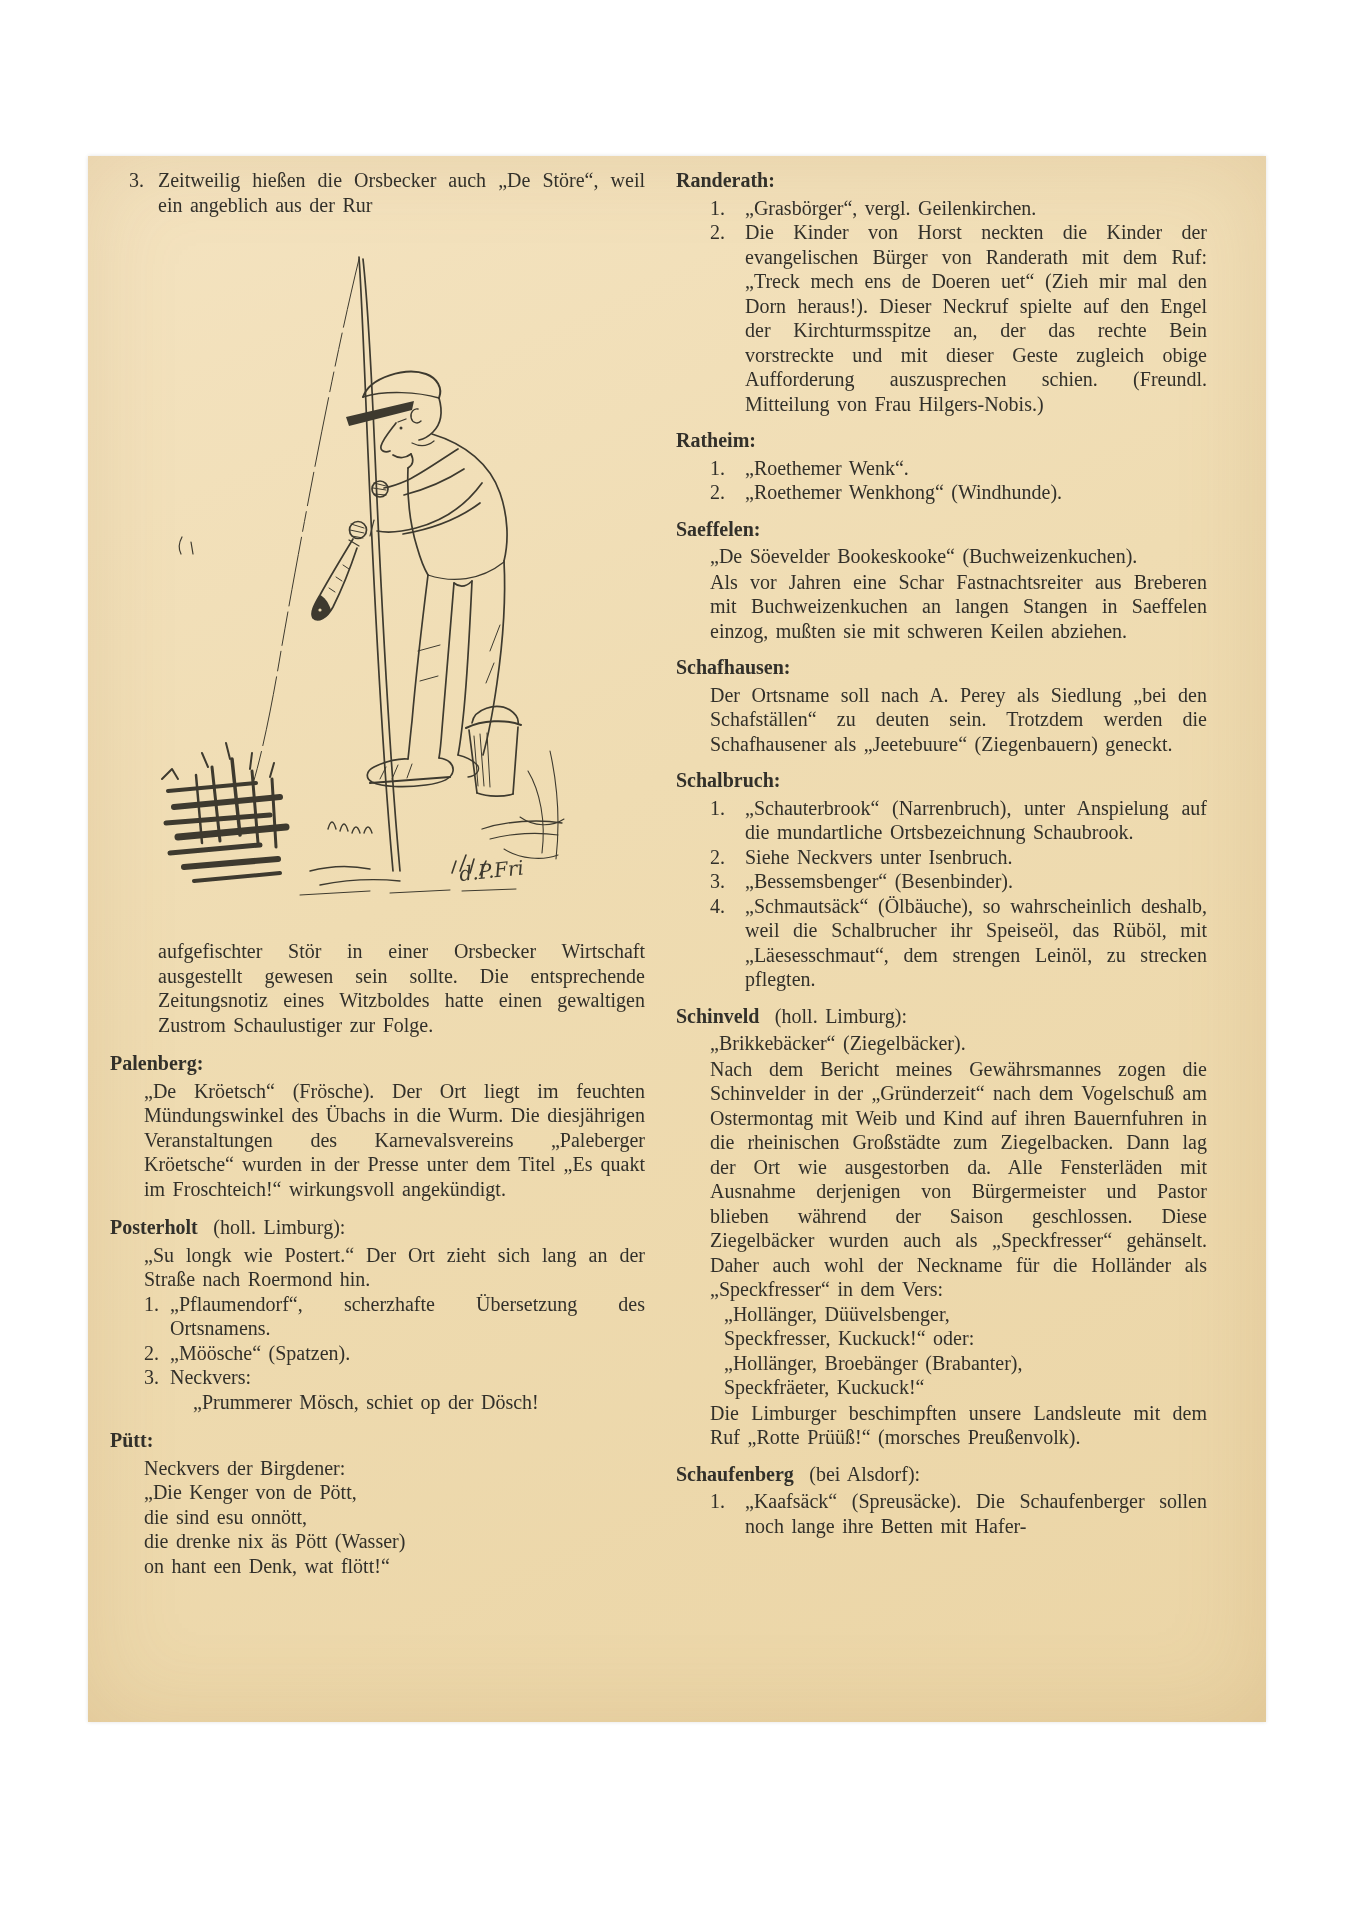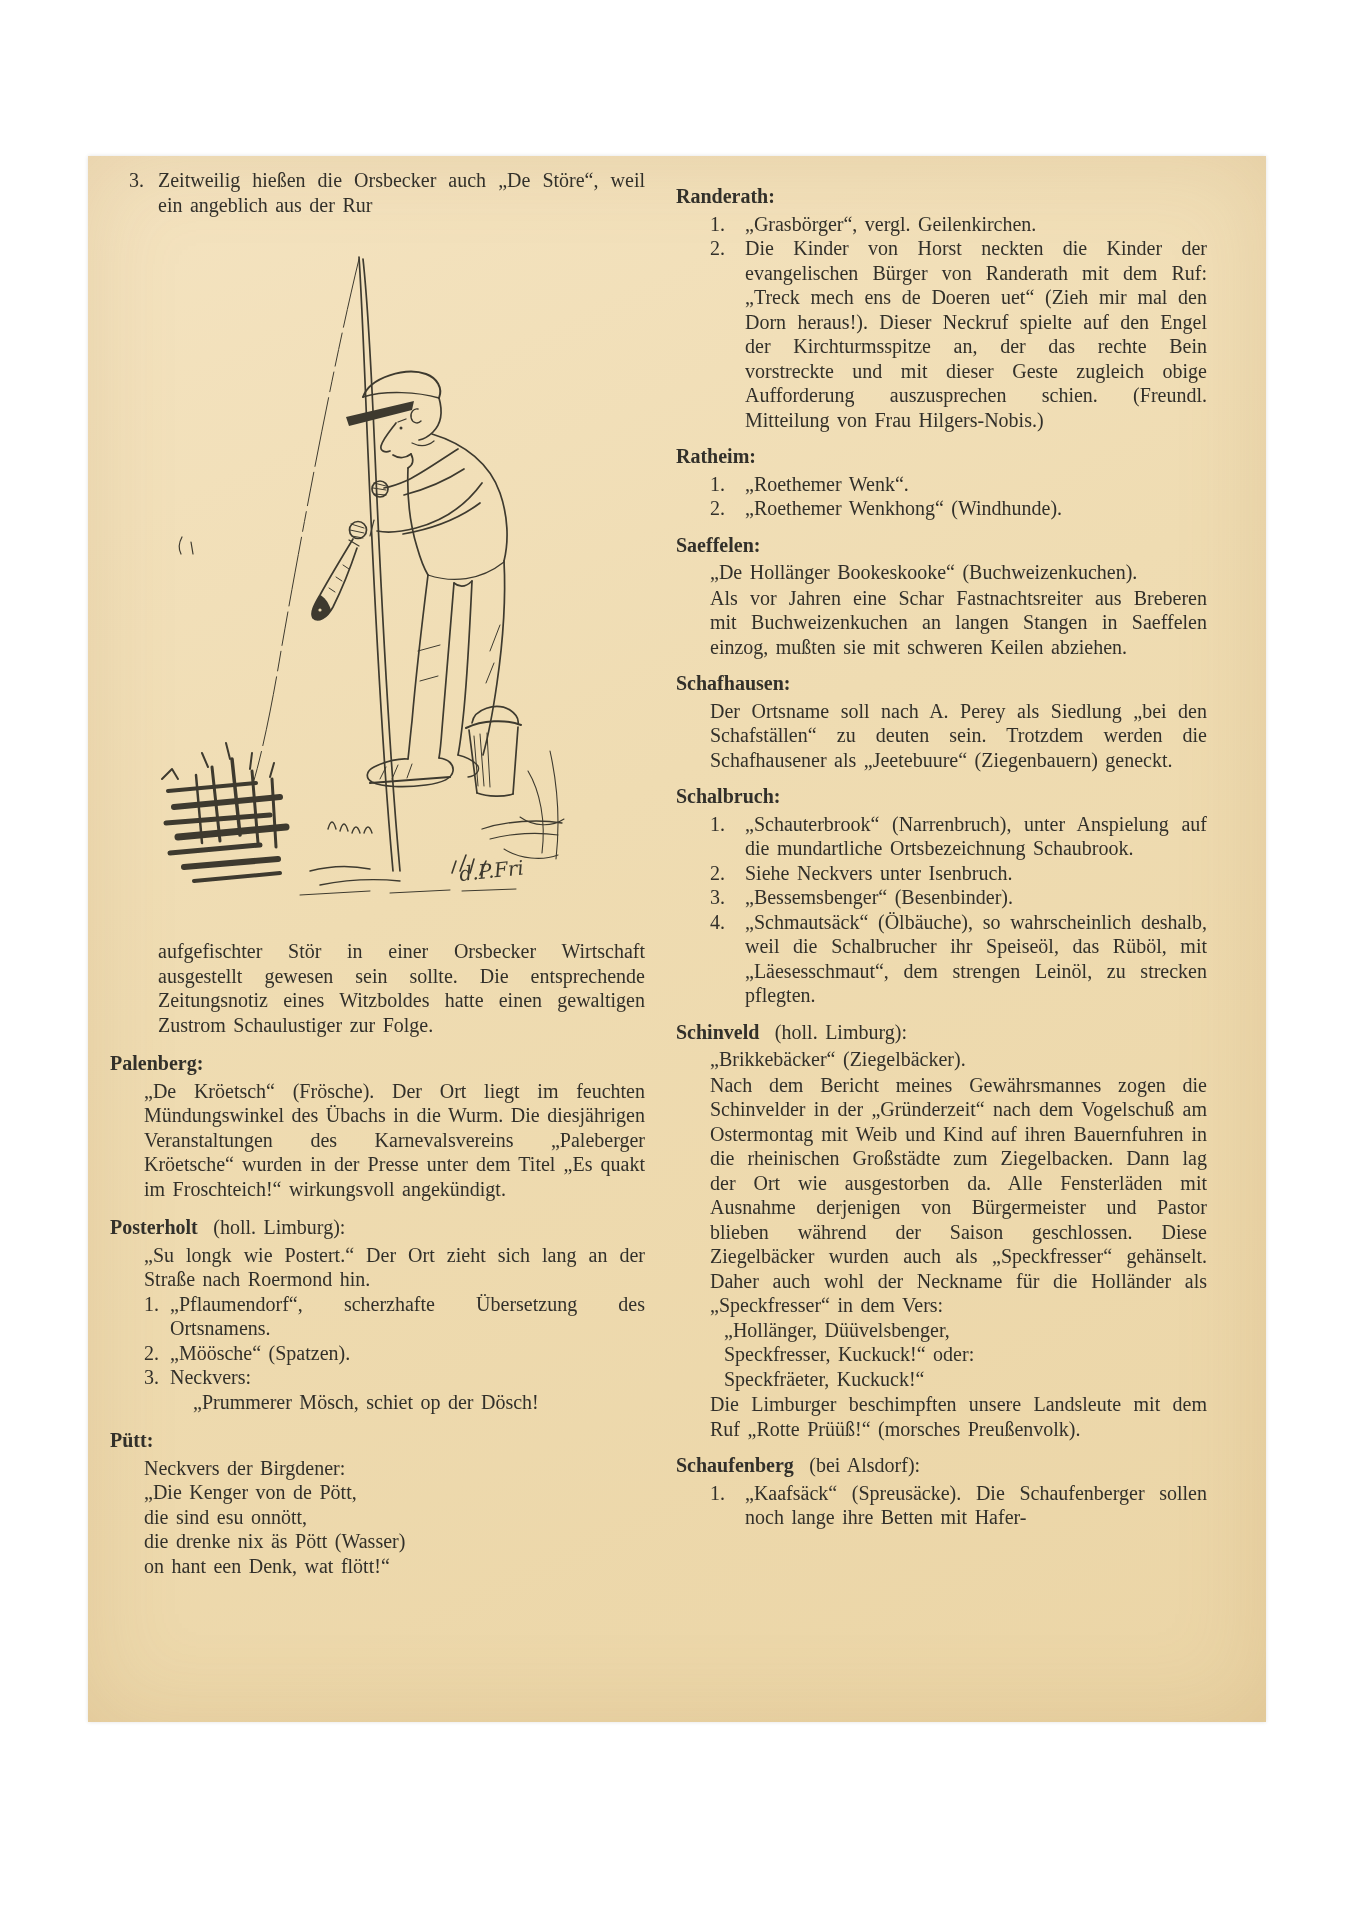--- a/index.html
+++ b/index.html
@@ -15,21 +15,21 @@
     overflow:hidden;
     color:#32302a;
   }
   .col { position:absolute; top:0; font-size:20px; line-height:24.5px; word-spacing:2.5px; }
   .col-left  { left:22px;  width:535px; }
   .col-right { left:588px; width:531px; }
 
   .h  { font-weight:bold; margin:14px 0 3px 0; }
   .h .hs { font-weight:normal;padding-left:8px; }
   .col-right .h { margin-top:12px; }
-  .h.first { margin-top:28px; }
+  .h.first { margin-top:12px; }
 
   .p  { text-align:justify; margin:1px 0 0 34px; }
   .p.cont { margin:36px 0 0 48px; }
 
   .li { display:flex; margin:0 0 0 34px; }
   .li .num  { flex:0 0 35px; }
   .li .itxt { flex:1; text-align:justify; }
   .col-left .li.item3 { margin:12px 0 0 19px; }
   .col-left .li.item3 .num { flex:0 0 29px; }
   .col-left .li .num { flex:0 0 26px; }
@@ -213,21 +213,21 @@
       <div class="li">
         <span class="num">1.</span>
         <span class="itxt">„Roethemer Wenk“.</span>
       </div>
       <div class="li">
         <span class="num">2.</span>
         <span class="itxt">„Roethemer Wenkhong“ (Windhunde).</span>
       </div>
 
       <div class="h">Saeffelen:</div>
-      <div class="p">„De Hollänger Bookeskooke“ (Buchweizenkuchen).</div>
+      <div class="p">„De Söevelder Bookeskooke“ (Buchweizenkuchen).</div>
       <div class="p">Als vor Jahren eine Schar Fastnachtsreiter aus Breberen mit Buchweizenkuchen an langen Stangen in Saeffelen einzog, mußten sie mit schweren Keilen abziehen.</div>
 
       <div class="h">Schafhausen:</div>
       <div class="p">Der Ortsname soll nach A. Perey als Siedlung „bei den Schafställen“ zu deuten sein. Trotzdem werden die Schafhausener als „Jeetebuure“ (Ziegenbauern) geneckt.</div>
 
       <div class="h">Schalbruch:</div>
       <div class="li">
         <span class="num">1.</span>
         <span class="itxt">„Schauterbrook“ (Narrenbruch), unter Anspielung auf die mundartliche Ortsbezeichnung Schaubrook.</span>
       </div>
@@ -243,20 +243,21 @@
         <span class="num">4.</span>
         <span class="itxt">„Schmautsäck“ (Ölbäuche), so wahrscheinlich deshalb, weil die Schalbrucher ihr Speiseöl, das Rüböl, mit „Läesesschmaut“, dem strengen Leinöl, zu strecken pflegten.</span>
       </div>
 
       <div class="h"><span class="hb">Schinveld</span><span class="hs"> (holl. Limburg):</span></div>
       <div class="p">„Brikkebäcker“ (Ziegelbäcker).</div>
       <div class="p">Nach dem Bericht meines Gewährsmannes zogen die Schinvelder in der „Gründerzeit“ nach dem Vogelschuß am Ostermontag mit Weib und Kind auf ihren Bauernfuhren in die rheinischen Großstädte zum Ziegelbacken. Dann lag der Ort wie ausgestorben da. Alle Fensterläden mit Ausnahme derjenigen von Bürgermeister und Pastor blieben während der Saison geschlossen. Diese Ziegelbäcker wurden auch als „Speckfresser“ gehänselt. Daher auch wohl der Neckname für die Holländer als „Speckfresser“ in dem Vers:</div>
       <div class="verse">
         <div class="vl">„Hollänger, Düüvelsbenger,</div>
         <div class="vl">Speckfresser, Kuckuck!“ oder:</div>
+        <div class="vl">„Hollänger, Broebänger (Brabanter),</div>
         <div class="vl">Speckfräeter, Kuckuck!“</div>
       </div>
       <div class="p">Die Limburger beschimpften unsere Landsleute mit dem Ruf „Rotte Prüüß!“ (morsches Preußenvolk).</div>
 
       <div class="h"><span class="hb">Schaufenberg</span><span class="hs"> (bei Alsdorf):</span></div>
       <div class="li">
         <span class="num">1.</span>
         <span class="itxt">„Kaafsäck“ (Spreusäcke). Die Schaufenberger sollen noch lange ihre Betten mit Hafer-</span>
       </div>
     </div>

